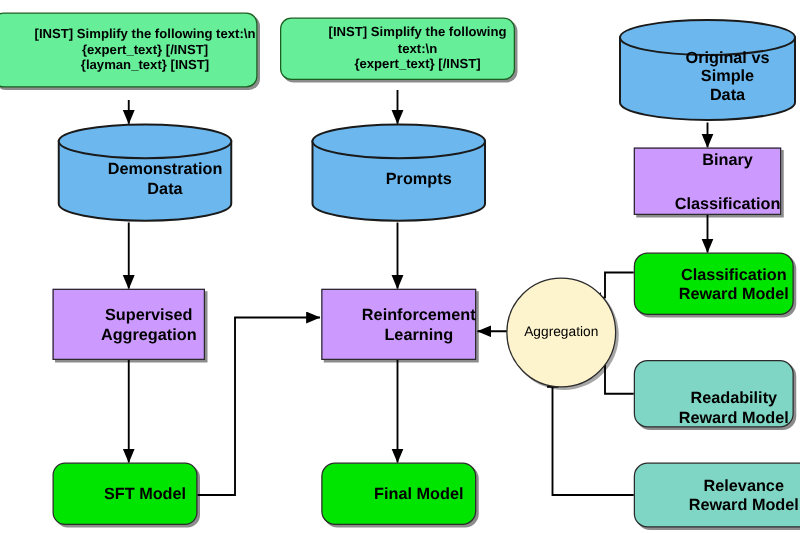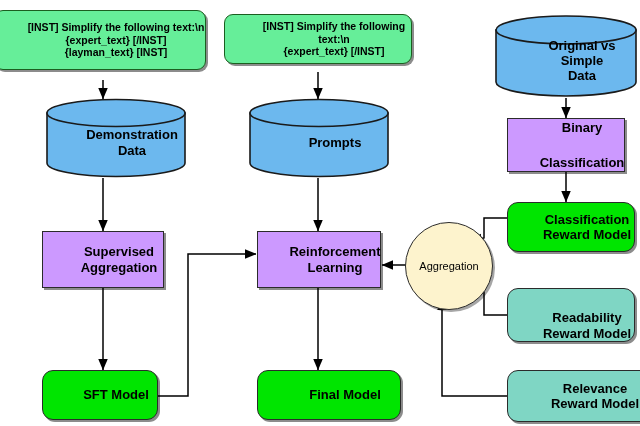--- a/index.html
+++ b/index.html
@@ -228,23 +228,23 @@
 
   <div class="node rect-box" style="left:257px; top:231px; width:124px; height:57px; flex-direction:column;">
     <span class="lbl">Reinforcement</span>
     <span class="lbl">Learning</span>
   </div>
 
   <div class="circle-node" style="left:405px; top:222px; width:86px; height:86px;">
     <span>Aggregation</span>
   </div>
 
-  <div class="node round-box fill-green" style="left:42px; top:370px; width:116px; height:50px;">
+  <div class="node round-box fill-green" style="left:42px; top:370px; width:116px; height:50px;border-radius:10px;">
     <span class="lbl">SFT Model</span>
   </div>
 
-  <div class="node round-box fill-green" style="left:257px; top:370px; width:144px; height:50px;">
+  <div class="node round-box fill-green" style="left:257px; top:370px; width:124px; height:50px;">
     <span class="lbl">Final Model</span>
   </div>
 
   <div class="clip-strip"></div>
 
 </div>
 
 </body></html>

